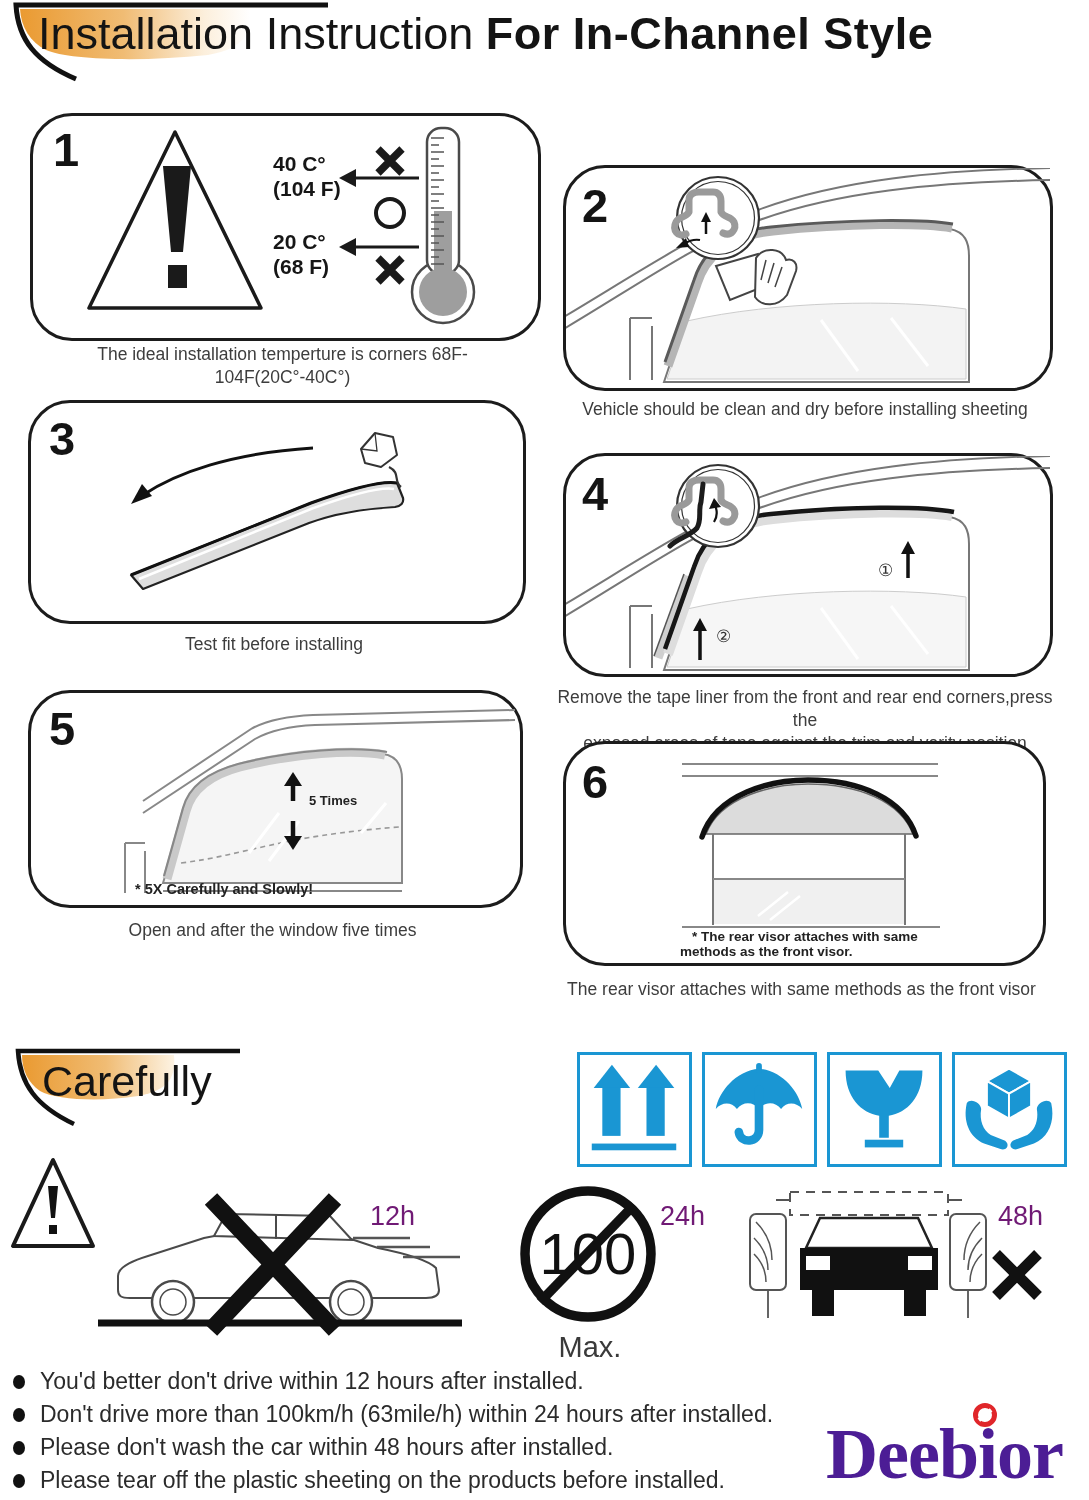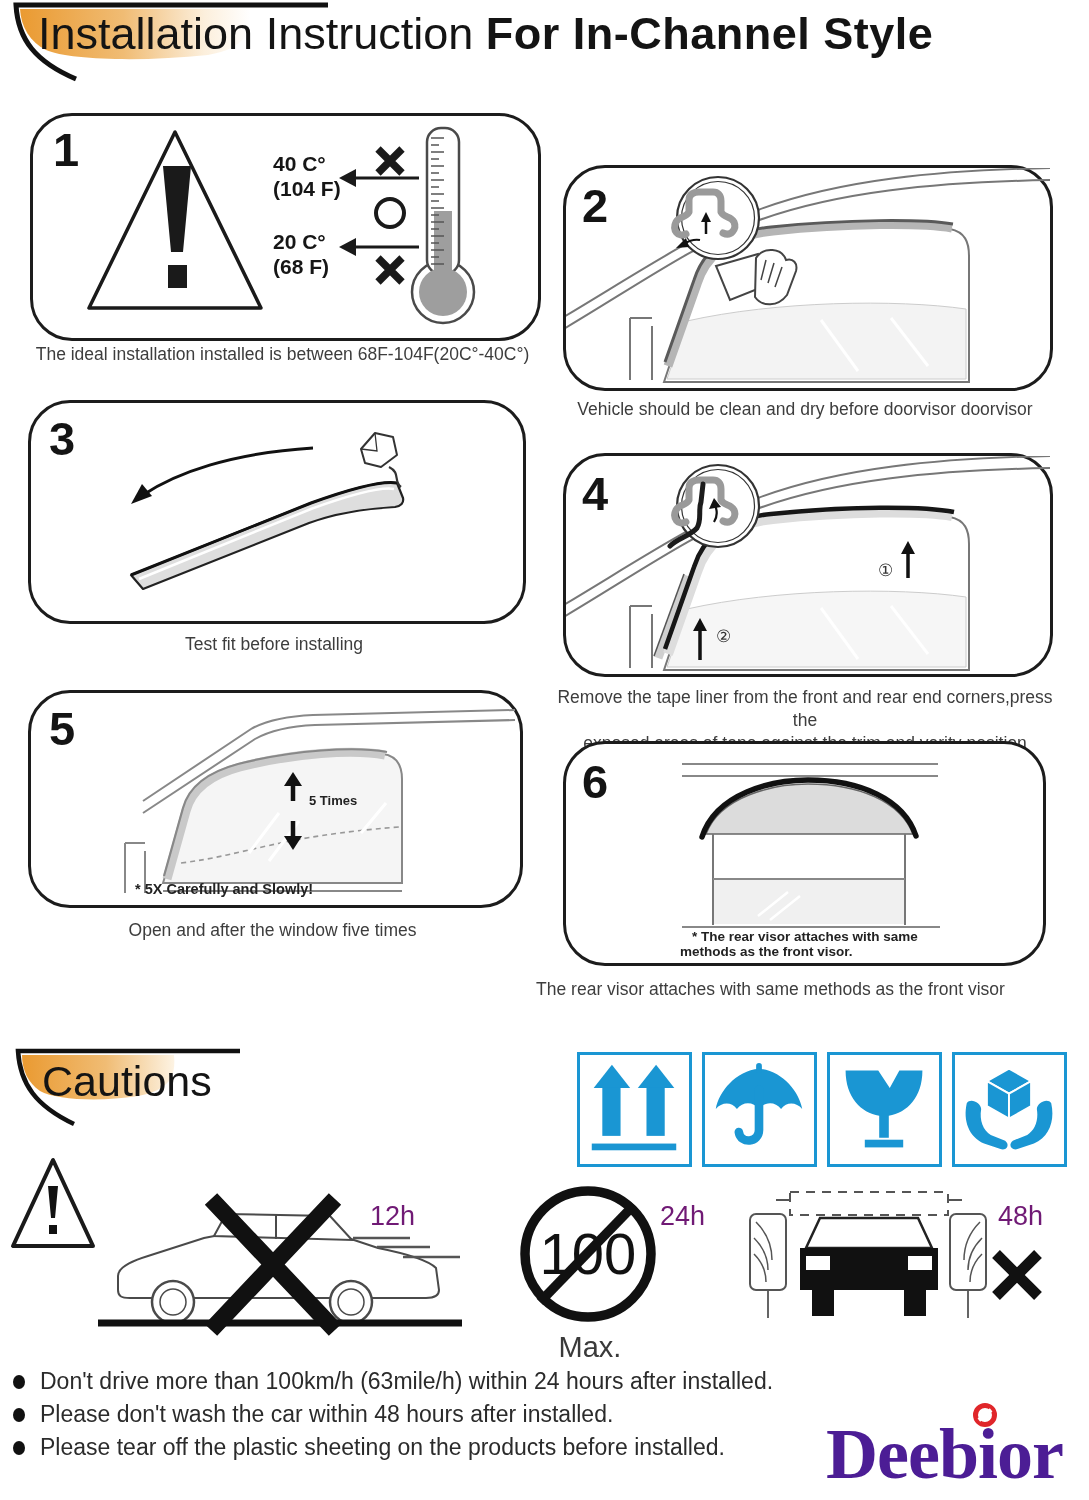--- a/index.html
+++ b/index.html
@@ -67,21 +67,21 @@
       <circle cx="410" cy="176" r="24" fill="#9e9e9e"></circle>
       <rect x="401" y="95" width="18" height="84" fill="#9e9e9e"></rect>
       <path d="M398 22h13M398 29h8M398 36h13M398 43h8M398 50h13M398 57h8M398 64h13M398 71h8M398 78h13M398 85h8M398 92h13M398 99h8M398 106h13M398 113h8M398 120h13M398 127h8M398 134h13M398 141h8M398 148h13" stroke="#555" stroke-width="1.6"></path>
     </svg>
     <div class="step-num">1</div>
     <div class="temp" style="left:240px;top:37px;">40 C°</div>
     <div class="temp" style="left:240px;top:62px;">(104 F)</div>
     <div class="temp" style="left:240px;top:115px;">20 C°</div>
     <div class="temp" style="left:240px;top:140px;">(68  F)</div>
   </div>
-  <div class="caption" style="left:30px;top:343px;width:505px;">The ideal installation installed is between 68F-104F(20C°-40C°)</div>
+  <div class="caption" style="left:30px;top:343px;width:505px;">The ideal installation temperture is corners 68F-104F(20C°-40C°)</div>
 
   <div class="panel" style="left:563px;top:165px;width:484px;height:220px;">
     <svg class="illus" viewBox="0 0 484 220">
       <path d="M-4,162 C70,118 130,76 188,54 C268,24 368,14 486,12" fill="none" stroke="#777" stroke-width="2"></path>
       <path d="M-4,150 C70,106 132,64 192,42 C272,12 372,2 486,0" fill="none" stroke="#777" stroke-width="2"></path>
       <path d="M98,214 L130,118 C140,85 166,68 206,64 C282,56 356,56 384,61 C399,64 403,74 403,88 L403,214 Z" fill="#fff" stroke="#777" stroke-width="2"></path>
       <path d="M101,211 L121,153 C210,133 330,131 400,141 L400,211 Z" fill="#f3f3f3" stroke="#ccc" stroke-width="1"></path>
       <path d="M255,152 L292,203 M325,150 L362,198" stroke="#fff" stroke-width="3"></path>
       <path d="M102,198 L131,116 C141,84 167,67 207,63 C282,55 357,55 386,60" fill="none" stroke="#b5b5b5" stroke-width="9"></path>
       <path d="M99,194 L128,112 C138,80 165,63 205,59 C281,51 357,51 387,56" fill="none" stroke="#5a5a5a" stroke-width="3"></path>
@@ -92,21 +92,21 @@
       <circle cx="152" cy="50" r="41" fill="#fff" stroke="#333" stroke-width="2.2"></circle>
       <circle cx="152" cy="50" r="36.5" fill="none" stroke="#333" stroke-width="1.2"></circle>
       <path d="M120,66 C112,70 106,62 110,54 C113,48 120,50 123,44 L123,32 C123,26 128,24 133,24 L147,24 C152,24 155,27 155,33 L155,44 C158,50 165,48 168,54 C171,61 165,69 157,65" fill="none" stroke="#9a9a9a" stroke-width="7" stroke-linecap="round" stroke-linejoin="round"></path>
       <path d="M140,66 L140,52" stroke="#111" stroke-width="2.5"></path>
       <polygon points="140,44 135,54 145,54" fill="#111"></polygon>
       <path d="M118,76 C124,72 128,71 134,72" fill="none" stroke="#111" stroke-width="2.2"></path>
       <polygon points="110,80 120,70 123,79" fill="#111"></polygon>
     </svg>
     <div class="step-num" style="left:16px;top:14px;">2</div>
   </div>
-  <div class="caption" style="left:563px;top:398px;width:484px;">Vehicle should be clean and dry before doorvisor doorvisor</div>
+  <div class="caption" style="left:563px;top:398px;width:484px;">Vehicle should be clean and dry before installing sheeting</div>
 
   <div class="panel" style="left:28px;top:400px;width:492px;height:218px;">
     <svg class="illus" viewBox="0 0 492 218">
       <path d="M100,172 L280,100 C330,82 355,78 366,80 L372,95 C373,100 370,103 364,104 C330,106 300,112 278,120 L112,186 Z" fill="#dedede" stroke="#222" stroke-width="2.2" stroke-linejoin="round"></path>
       <path d="M108,176 L280,106 C330,88 352,84 363,86" fill="none" stroke="#fff" stroke-width="2.5"></path>
       <path d="M100,172 L280,100 C330,82 355,78 366,80" fill="none" stroke="#111" stroke-width="3"></path>
       <path d="M282,45 C200,50 145,70 112,92" fill="none" stroke="#111" stroke-width="3"></path>
       <polygon points="100,101 111,81 121,93" fill="#111"></polygon>
       <polygon points="330,46 344,30 362,34 366,52 350,64 334,60" fill="#fff" stroke="#333" stroke-width="2" stroke-linejoin="round"></polygon>
       <path d="M344,30 L346,48 L330,46" fill="none" stroke="#333" stroke-width="1.3"></path>
@@ -178,34 +178,34 @@
       <path d="M147,90 L147,181 M339,90 L339,181" stroke="#777" stroke-width="2"></path>
       <path d="M147,135 L339,135" stroke="#888" stroke-width="1.8"></path>
       <rect x="148" y="136" width="190" height="44" fill="#f0f0f0"></rect>
       <path d="M192,172 L222,148 M204,176 L234,152" stroke="#fff" stroke-width="2.5"></path>
       <path d="M116,183 L374,183" stroke="#888" stroke-width="2.2"></path>
     </svg>
     <div class="step-num" style="left:16px;top:14px;">6</div>
     <div class="panel-note" style="left:126px;top:185px;font-size:13.5px;">* The rear visor attaches with same</div>
     <div class="panel-note" style="left:114px;top:200px;font-size:13.5px;">methods as the front visor.</div>
   </div>
-  <div class="caption" style="left:532px;top:978px;width:477px;">The rear visor attaches with same methods as the front visor</div>
+  <div class="caption" style="left:563px;top:978px;width:477px;">The rear visor attaches with same methods as the front visor</div>
 
   <svg class="abs" style="left:4px;top:1046px;" width="240" height="84" viewBox="0 0 240 84">
     <defs>
       <linearGradient id="gradC" x1="0" y1="0" x2="1" y2="0">
         <stop offset="0" stop-color="#ea9a31"></stop>
           <stop offset="0.55" stop-color="#f0bc74"></stop>
         <stop offset="1" stop-color="#fdf3e3"></stop>
       </linearGradient>
     </defs>
     <path d="M18,9 L170,9 C172,30 166,44 134,50 C96,56 52,54 36,45 C24,37 18,24 18,9 Z" fill="url(#gradC)"></path>
     <path d="M236,5 L14,5 C16,38 32,60 70,78" fill="none" stroke="#111" stroke-width="4.5"></path>
   </svg>
-  <div class="cautions-title">Cautions</div>
+  <div class="cautions-title">Carefully</div>
 
   <div class="pkg" style="left:577px;">
     <svg viewBox="0 0 100 100">
       <rect x="6" y="86" width="88" height="7"></rect>
       <polygon points="27,4 46,28 8,28"></polygon>
         <rect x="17" y="28" width="19" height="50"></rect>
       <polygon points="73,4 92,28 54,28"></polygon>
         <rect x="63" y="28" width="19" height="50"></rect>
     </svg>
   </div>
@@ -280,20 +280,24 @@
     <rect x="162" y="104" width="22" height="26" fill="#111"></rect>
   </svg>
   <div class="hours" style="left:998px;top:1203px;">48h</div>
   <svg class="abs" style="left:988px;top:1246px;" width="58" height="58" viewBox="0 0 58 58">
     <path d="M8,8 L50,50 M50,8 L8,50" stroke="#111" stroke-width="11"></path>
   </svg>
 
   <div class="bullets">
     <div class="bullet">
         <span class="dot"></span>
+        <span>You'd better don't drive within 12 hours after installed.</span>
+      </div>
+    <div class="bullet">
+        <span class="dot"></span>
         <span>Don't drive more than 100km/h (63mile/h) within 24 hours after installed.</span>
       </div>
     <div class="bullet">
         <span class="dot"></span>
         <span>Please don't wash the car within 48 hours after installed.</span>
       </div>
     <div class="bullet">
         <span class="dot"></span>
         <span>Please tear off the plastic sheeting on the products before installed.</span>
       </div>

